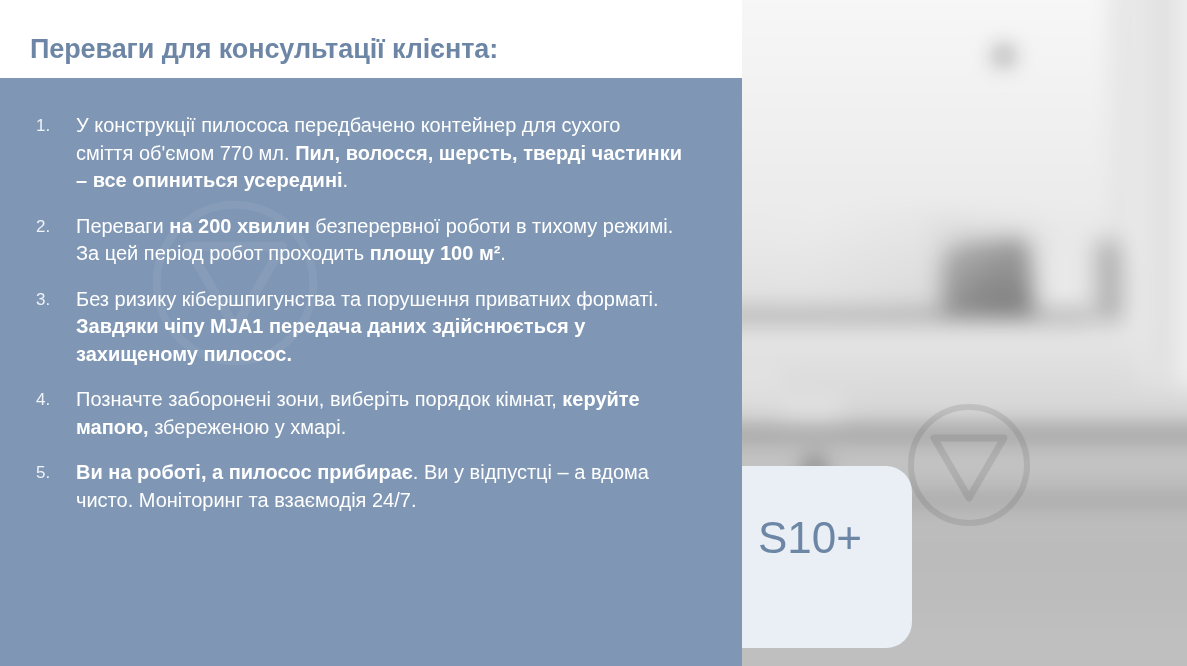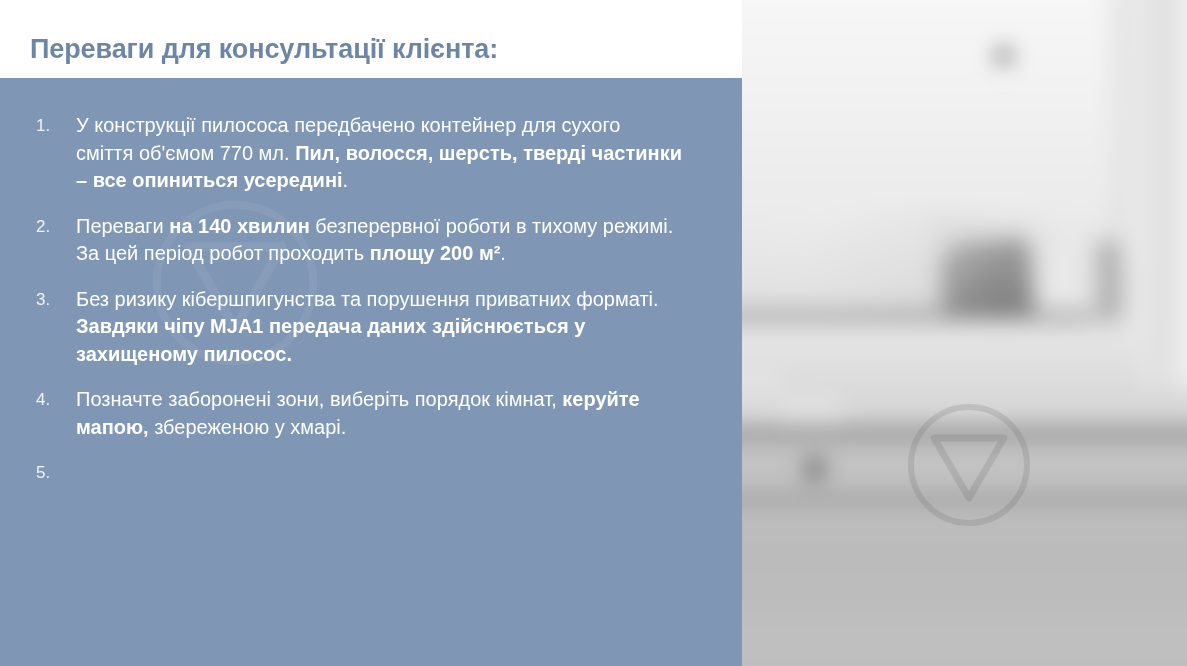--- a/index.html
+++ b/index.html
@@ -311,21 +311,24 @@
 
     <div class="watermark-ghost">
       <svg viewBox="0 0 126 126" aria-hidden="true">
         <circle cx="63" cy="63" r="58" fill="none" stroke="#ffffff" stroke-width="6"></circle>
         <path d="M28 36 H98 L63 96 Z" fill="none" stroke="#ffffff" stroke-width="7" stroke-linejoin="round"></path>
       </svg>
     </div>
 
     <ol class="list" id="benefits-list">
         <li class="item"><span class="marker">1.</span><span><span>У конструкції пилососа передбачено контейнер для сухого сміття об'ємом 770 мл. </span><b>Пил, волосся, шерсть, тверді частинки – все опиниться усередині</b><span>.</span></span></li>
-        <li class="item"><span class="marker">2.</span><span><span>Переваги </span><b>на 140 хвилин</b><span> безперервної роботи в тихому режимі. За цей період робот проходить </span><b>площу 200 м²</b><span>.</span></span></li>
+        <li class="item"><span class="marker">2.</span><span><span>Переваги </span><b>на 200 хвилин</b><span> безперервної роботи в тихому режимі. За цей період робот проходить </span><b>площу 100 м²</b><span>.</span></span></li>
         <li class="item"><span class="marker">3.</span><span><span>Без ризику кібершпигунства та порушення приватних форматі. </span><b>Завдяки чіпу MJA1 передача даних здійснюється у захищеному пилосос.</b></span></li>
         <li class="item"><span class="marker">4.</span><span><span>Позначте заборонені зони, виберіть порядок кімнат, </span><b>керуйте мапою,</b><span> збереженою у хмарі.</span></span></li>
-        <li class="item"><span class="marker">5.</span></li>
+        <li class="item"><span class="marker">5.</span><span><b>Ви на роботі, а пилосос прибирає</b><span>. Ви у відпустці – а вдома чисто. Моніторинг та взаємодія 24/7.</span></span></li>
       </ol>
   </div>
 
+  <div class="model-card">
+    <div class="model-card-label">S10+</div>
+  </div>
 
 </div>
 
 </body></html>

